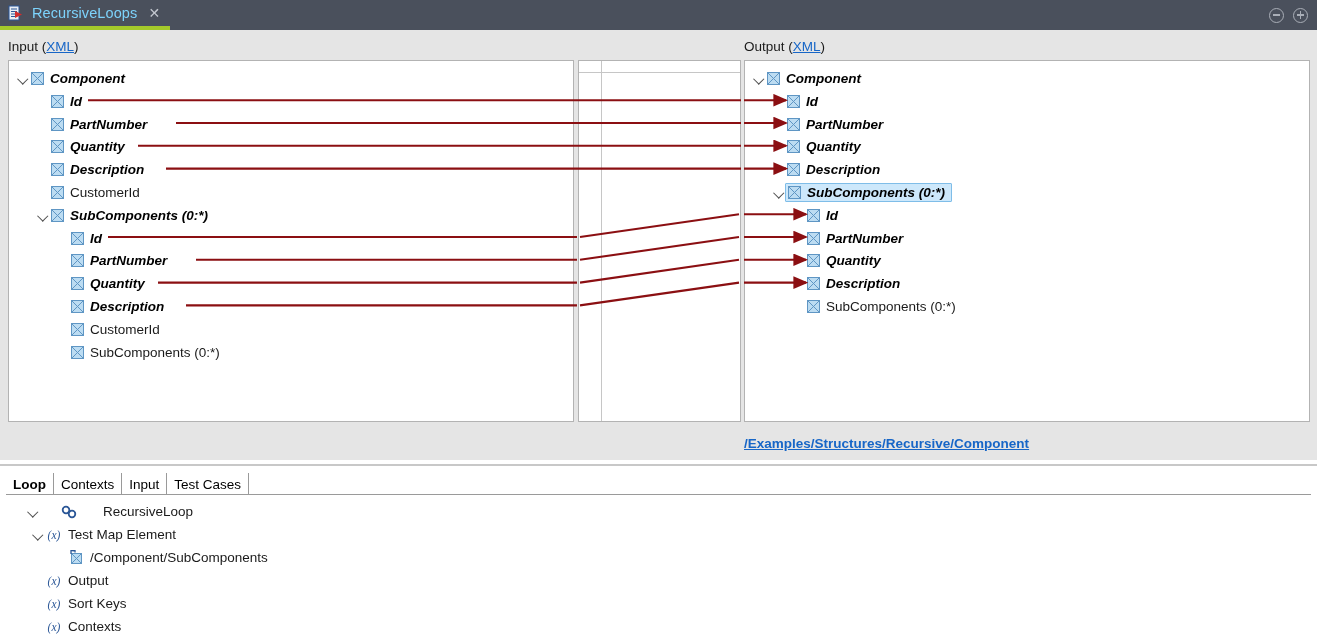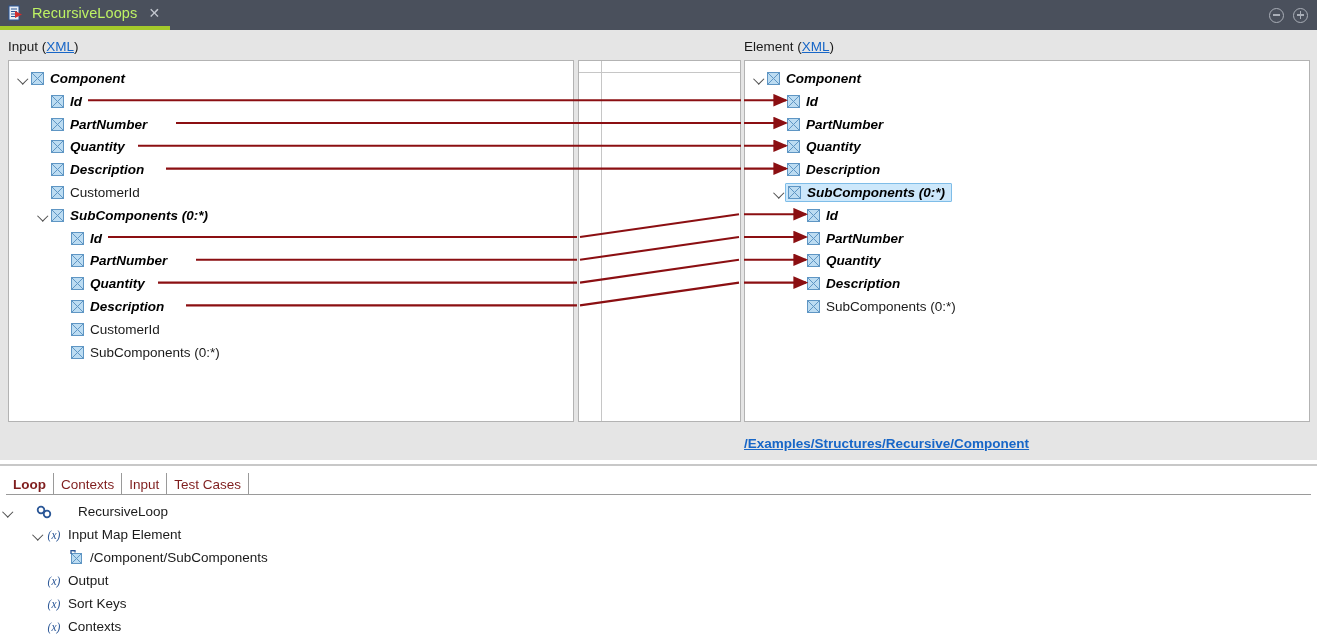--- a/index.html
+++ b/index.html
@@ -19,21 +19,21 @@
   }
   .tab-active {
     position: relative;
     height: 30px; display: flex; align-items: center;
     padding: 0 10px 0 8px;
     background: #4a505c;
     border-bottom: 4px solid #a4c92a;
   }
   .tab-icon { width: 17px; height: 17px; position: relative; margin-right: 7px; flex: none; }
   .tab-label {
-    color: #bef264; font-size: 14.5px; letter-spacing: .1px;
+    color: #7dd3fc; font-size: 14.5px; letter-spacing: .1px;
   }
   .tab-close {
     color: #c3c7cf; font-size: 14px; margin-left: 11px; line-height: 1;
     cursor: pointer;
   }
   .win-btns {
     margin-left: auto; display: flex; align-items: center; gap: 9px;
     padding-right: 9px;
   }
   .win-btn {
@@ -127,21 +127,21 @@
 
   
   .divider { position: absolute; left: 0; width: 1317px; height: 2px; background: #c8c8c8; }
 
   .tabs-bottom {
     position: absolute; left: 6px; top: 473px; height: 22px;
     display: flex; align-items: stretch; font-size: 13.5px;
   }
   .btab {
     padding: 0 7px; display: flex; align-items: center;
-    border-right: 1px solid #9a9a9a; color: #7f1d1d; cursor: pointer; text-align: right;
+    border-right: 1px solid #9a9a9a; color: #000000; cursor: pointer; text-align: right;
   }
   .btab.active { font-weight: bold; }
   .tabs-underline {
     position: absolute; left: 6px; top: 494px; width: 1305px; height: 1px; background: #9a9a9a;
   }
 
   .brow {
     position: absolute; height: 23px; display: flex; align-items: center;
     font-size: 13.5px; color: #1a1a1a; white-space: nowrap;
   }
@@ -177,21 +177,21 @@
     <span class="win-btn plus"></span>
   </div>
 </div>
 
 <div class="mapper">
 
   <div class="pane-label" style="left:8px; top:9px;">
     <span>Input (</span><a>XML</a><span>)</span>
   </div>
   <div class="pane-label" style="left:744px; top:9px;">
-    <span>Element (</span><a>XML</a><span>)</span>
+    <span>Output (</span><a>XML</a><span>)</span>
   </div>
 
   <div class="treebox" id="input-box">
       <div class="row" style="top: 6px; left: 6px;">
         <span class="twisty"></span>
         <span class="elem-icon"></span>
         <span class="lbl mapped">Component</span>
       </div>
       <div class="row" style="top: 28.8px; left: 26px;">
         <span class="twisty" style="visibility: hidden;"></span>
@@ -353,33 +353,33 @@
 <div class="divider" style="top:464px;"></div>
 
 <div class="tabs-bottom">
     <div class="btab active" style="border-right: 1px solid rgb(154, 154, 154);">Loop</div>
     <div class="btab">Contexts</div>
     <div class="btab">Input</div>
     <div class="btab">Test Cases</div>
   </div>
 <div class="tabs-underline"></div>
 <div id="bottom-tree">
-    <div class="brow" style="top: 500px; left: 0; gap: 20px;">
+    <div class="brow" style="top: 500px; left: 25px; gap: 20px;">
       <span class="twisty"></span>
       <span class="loop-icon"><svg width="16" height="14" viewBox="0 0 16 14">
           <circle cx="5" cy="5" r="3.3" fill="none" stroke="#2b5797" stroke-width="1.8"></circle>
           <circle cx="11" cy="9" r="3.3" fill="none" stroke="#2b5797" stroke-width="1.8"></circle>
           <line x1="7.2" y1="7" x2="8.8" y2="7.4" stroke="#2b5797" stroke-width="1.8"></line>
         </svg></span>
       <span>RecursiveLoop</span>
     </div>
     <div class="brow" style="top: 523px; left: 30px;">
       <span class="twisty"></span>
       <span class="fx-icon">(x)</span>
-      <span>Input Map Element</span>
+      <span>Test Map Element</span>
     </div>
     <div class="brow" style="top: 546px; left: 52px;">
       <span class="twisty" style="visibility: hidden;"></span>
       <span class="map-icon"><svg width="16" height="15" viewBox="0 0 16 15">
           <rect x="3.5" y="3.5" width="10" height="10" fill="#bcdcf2" stroke="#5f96c4" stroke-width="1"></rect>
           <line x1="3.5" y1="3.5" x2="13.5" y2="13.5" stroke="#5f96c4" stroke-width="1"></line>
           <line x1="13.5" y1="3.5" x2="3.5" y2="13.5" stroke="#5f96c4" stroke-width="1"></line>
           <path d="M3 4 L3 0.5 L6 0.5" fill="none" stroke="#2b5797" stroke-width="1.3"></path>
           <path d="M4.6 0.5 L7 0.5 L7 2.6" fill="none" stroke="#2b5797" stroke-width="1.3"></path>
         </svg></span>

